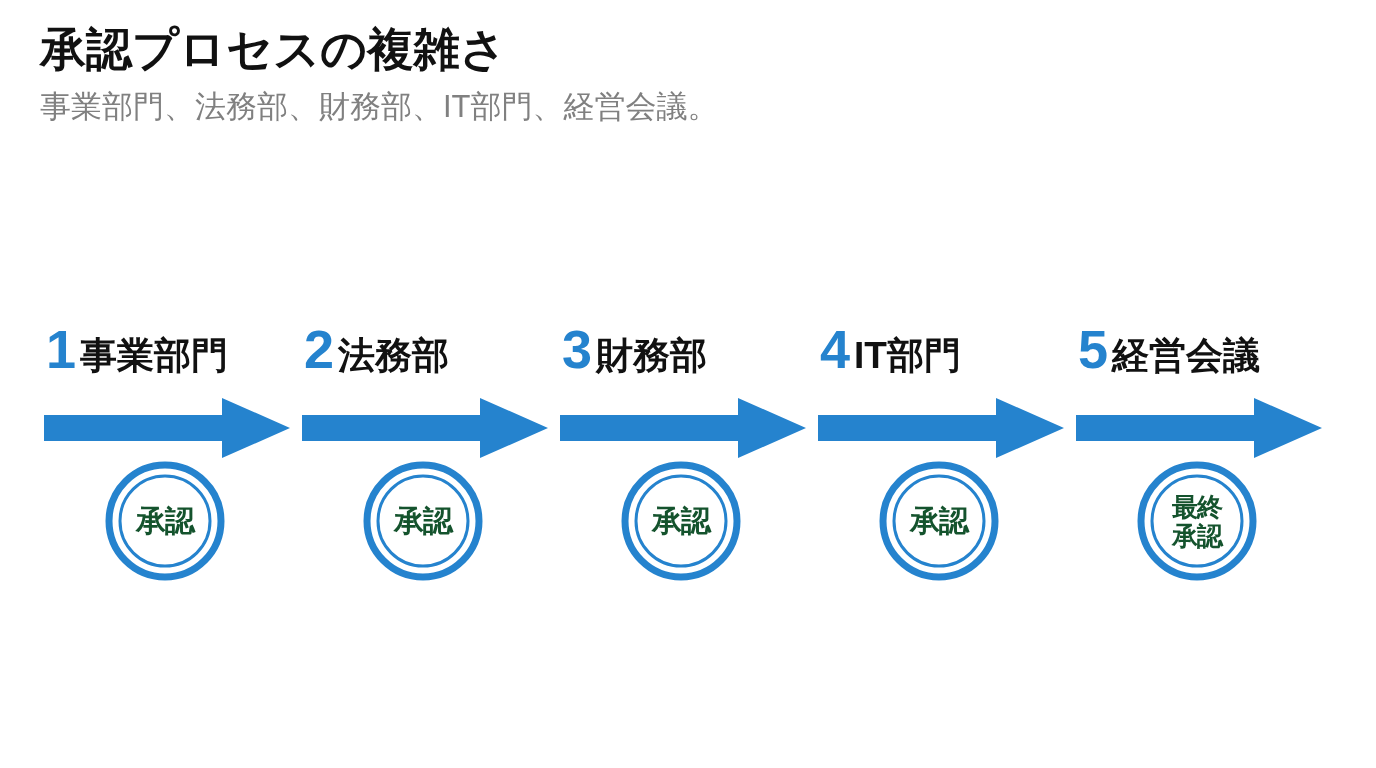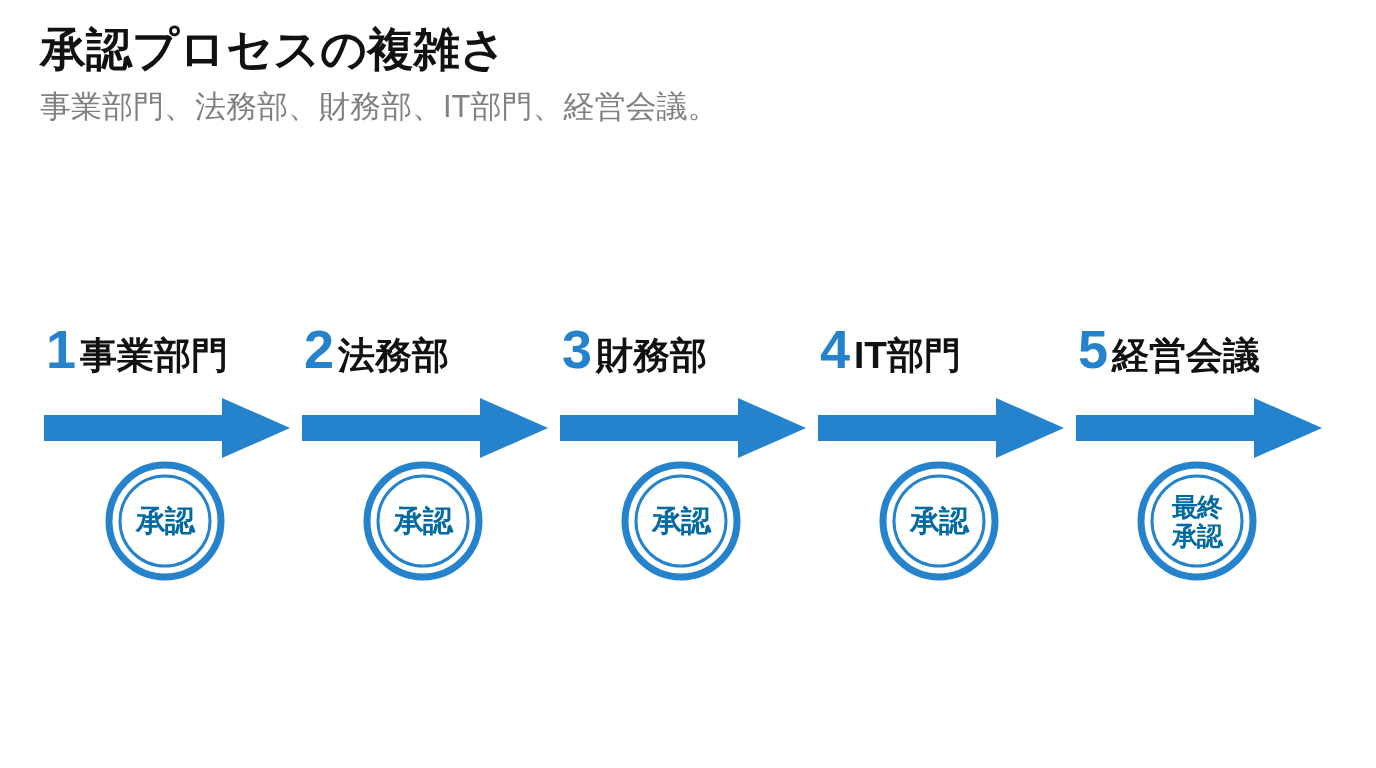--- a/index.html
+++ b/index.html
@@ -105,21 +105,21 @@
   }
   .step-stamp svg { display: block; width: 100%; height: 100%; }
   .stamp-text {
     position: absolute;
     left: 0; top: 0;
     width: 122px; height: 122px;
     display: flex;
     flex-direction: column;
     align-items: center;
     justify-content: center;
-    color: #0369a1;
+    color: #14532d;
     font-weight: bold;
     line-height: 1.0;
     pointer-events: none;
   }
   .stamp-line { font-size: 30px; letter-spacing: -1px; }
   .stamp-text.two-line .stamp-line { font-size: 26px; text-align: right; }
   .stamp-text.two-line .stamp-line + .stamp-line { margin-top: 3px; }
 </style>
 </head>
 <body>

